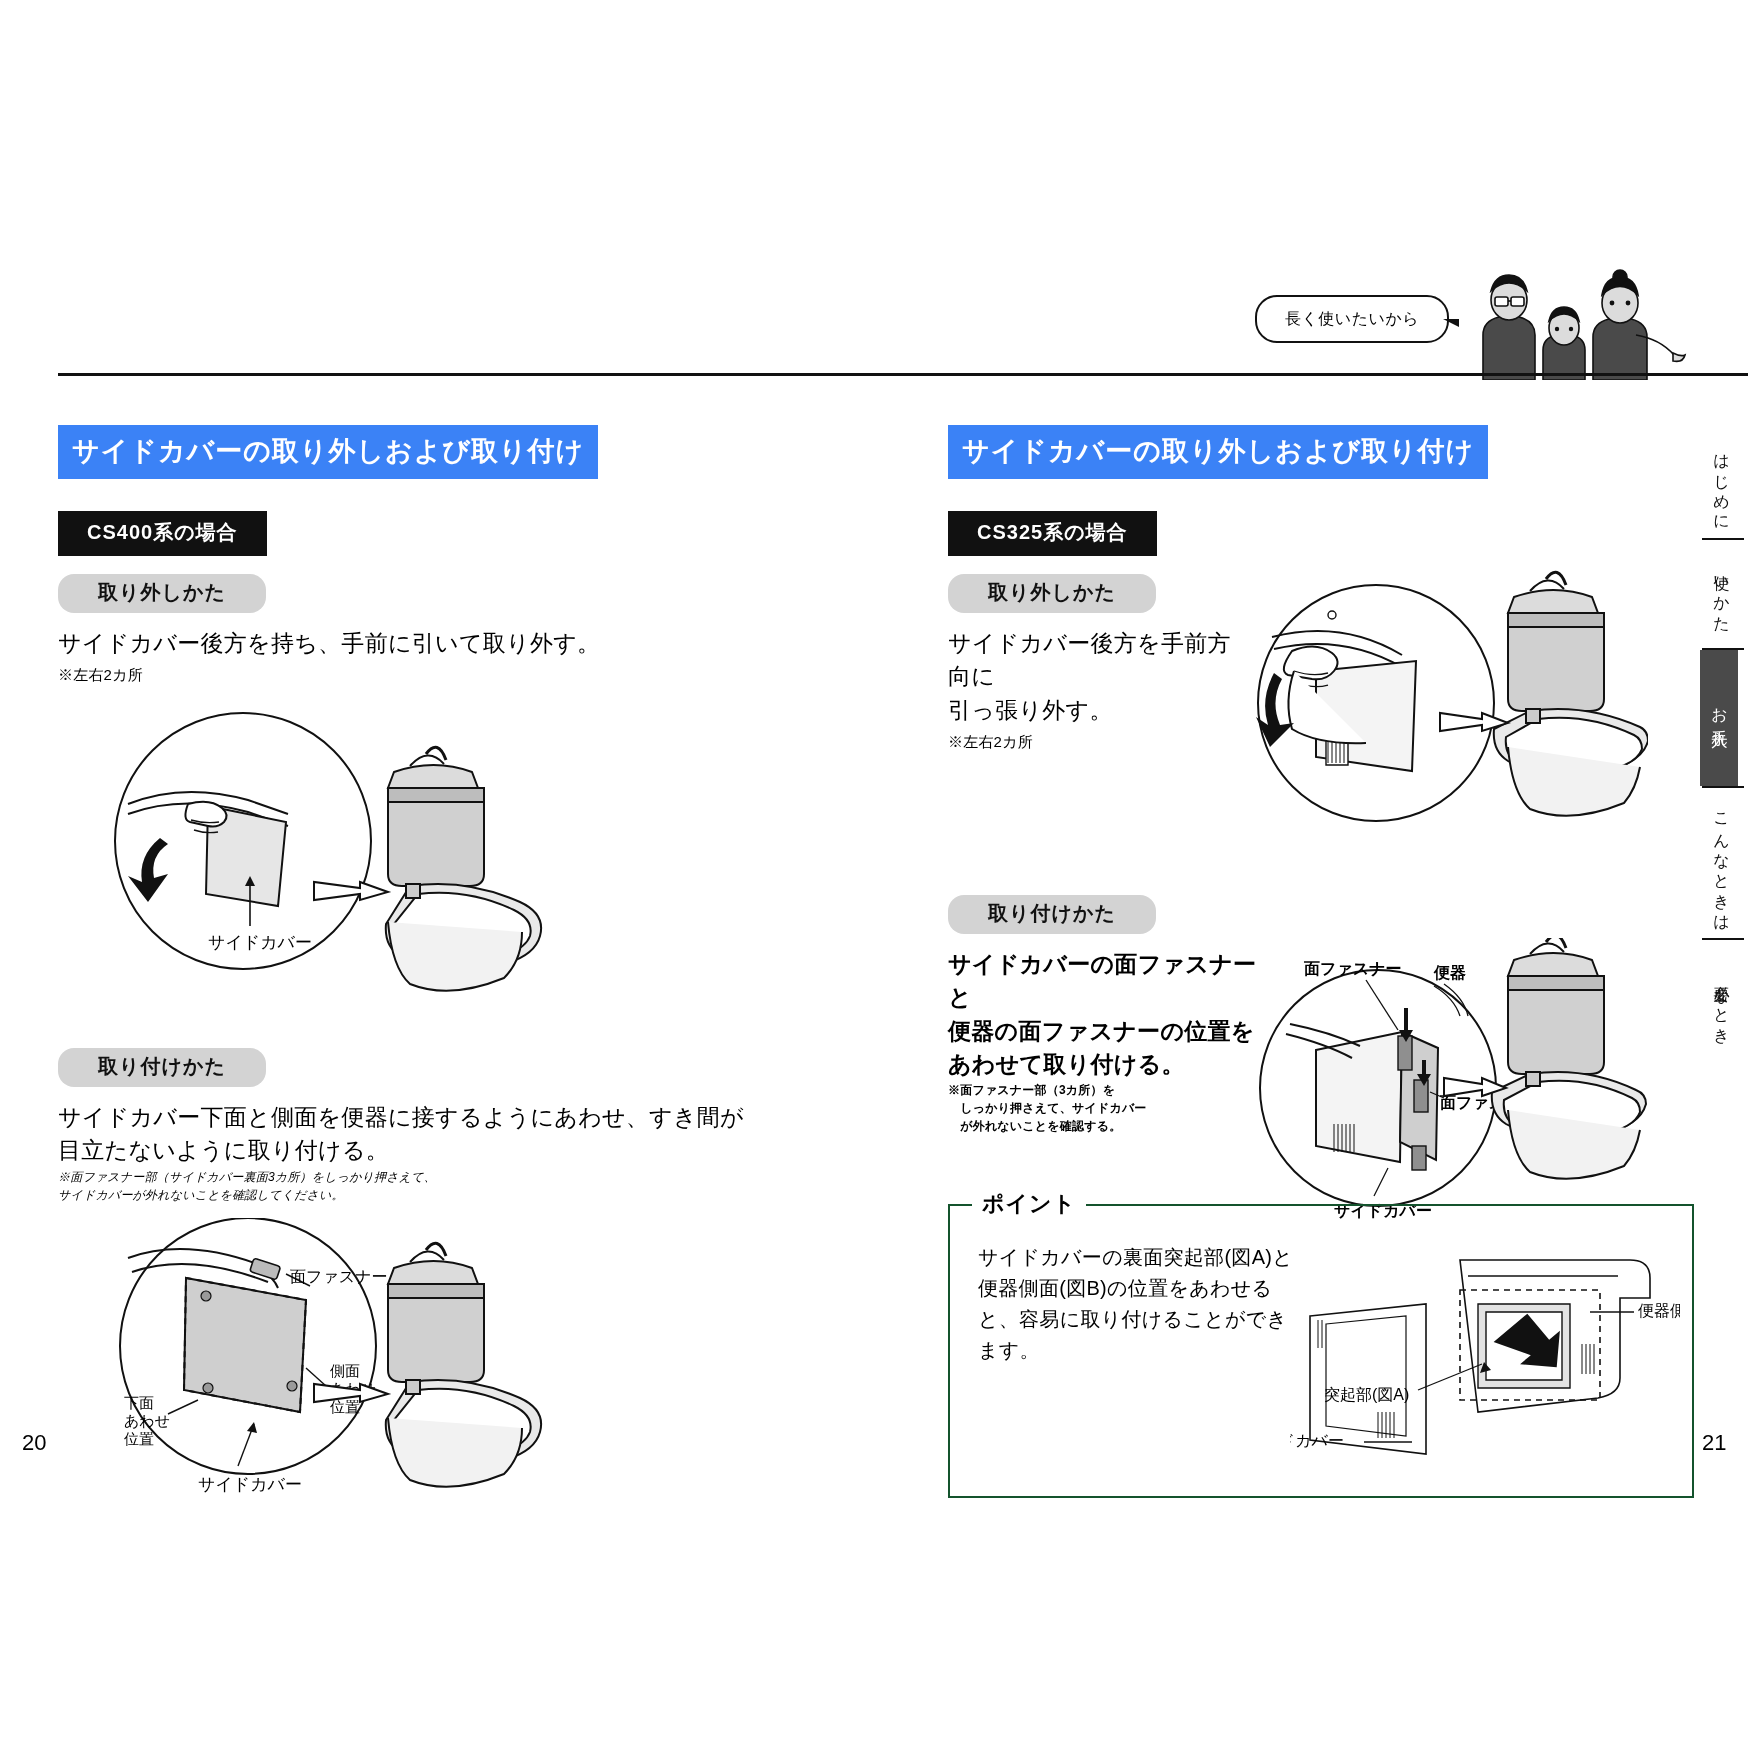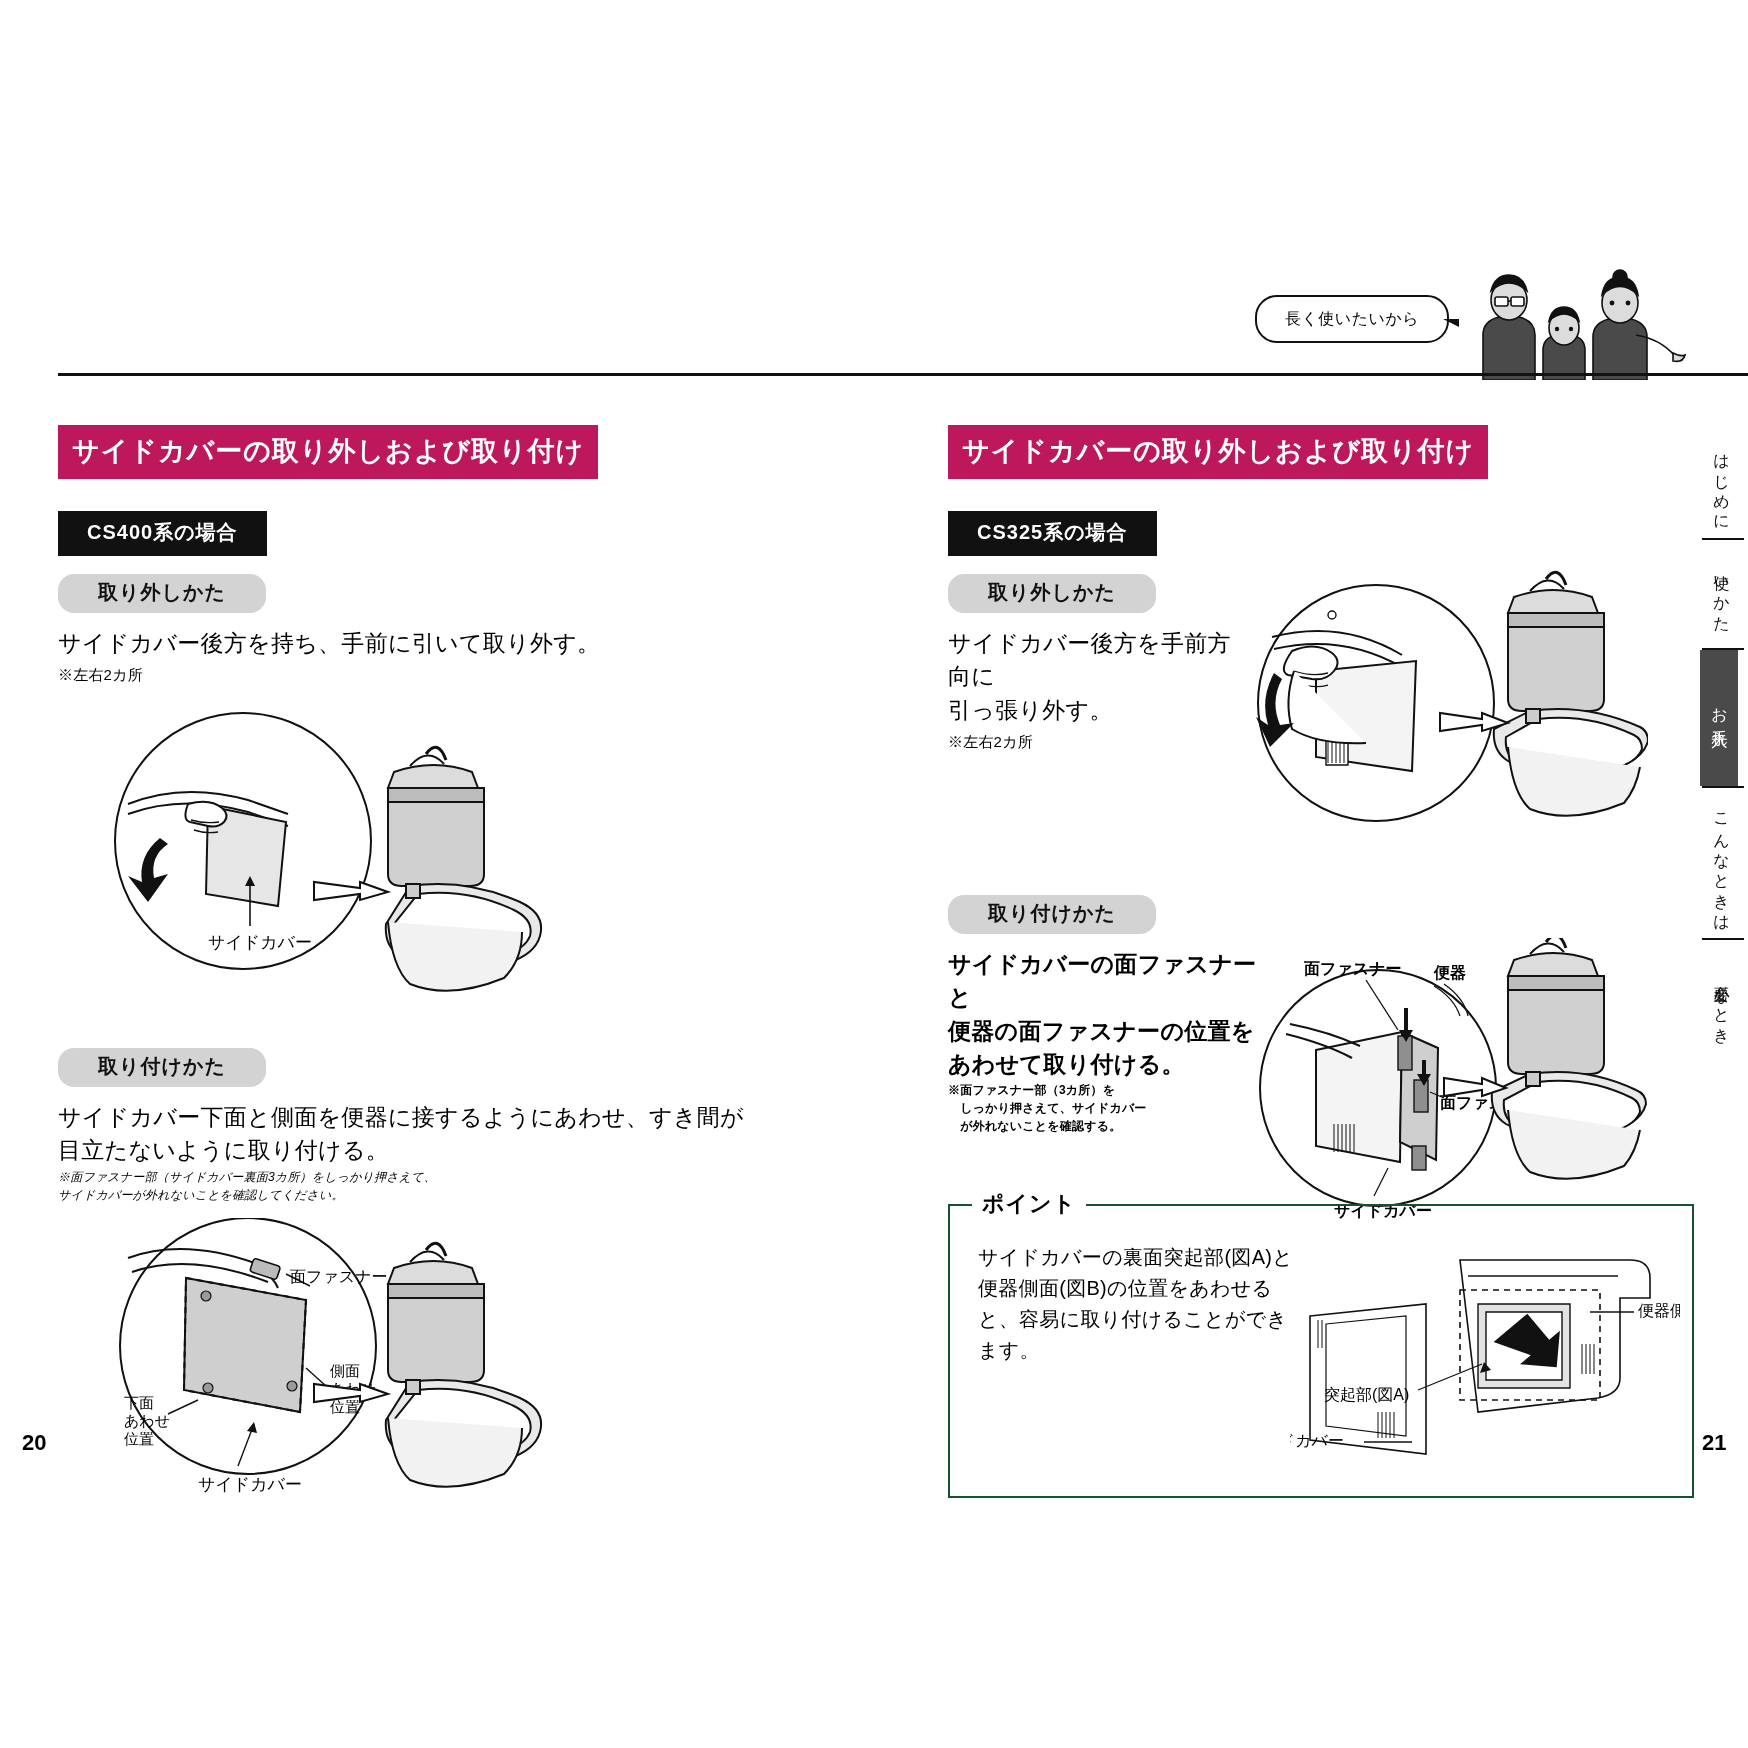--- a/index.html
+++ b/index.html
@@ -37,21 +37,21 @@
     position:absolute; left:58px; top:373px; width:1632px; height:3px; background:#111;
   }
 
   
   .col { position:absolute; top:425px; width:700px; }
   .col-left { left:58px; }
   .col-right { left:948px; }
 
   
   .sec-title {
-    background:#be185d; color:#fff; font-size:27px; font-weight:bold;
+    background:#3b82f6; color:#fff; font-size:27px; font-weight:bold;
     padding:8px 14px 10px 14px; display:inline-block;
     letter-spacing:1px;
   }
   .model-box {
     margin-top:32px;
     background:#111; color:#fff; font-size:20px; font-weight:bold;
     padding:5px 26px 7px 26px; display:inline-block;
     border:3px solid #111;
     letter-spacing:1px;
   }
@@ -96,21 +96,21 @@
     width:30px; margin:0 0 0 6px;
     font-size:16px; letter-spacing:2px;
     writing-mode:vertical-rl; text-orientation:upright;
     display:flex; align-items:center; justify-content:center;
     color:#111; background:#fff;
   }
   .tab.active { background:#4a4a4a; color:#fff; }
   .tab-sep { width:42px; height:2px; background:#111; margin:0 0 0 2px; }
 
   
-  .pgnum { position:absolute; font-size:22px; font-weight:bold; top:1430px; }
+  .pgnum { position:absolute; font-size:22px; font-weight:normal; top:1430px; }
   .pgnum-left { left:22px; }
   .pgnum-right { left:1702px; }
 
   .right-edge-rule { position:absolute; left:1690px; top:373px; width:58px; height:3px; background:#111; }
 </style>
 </head>
 <body>
 
 <div class="page">
 

